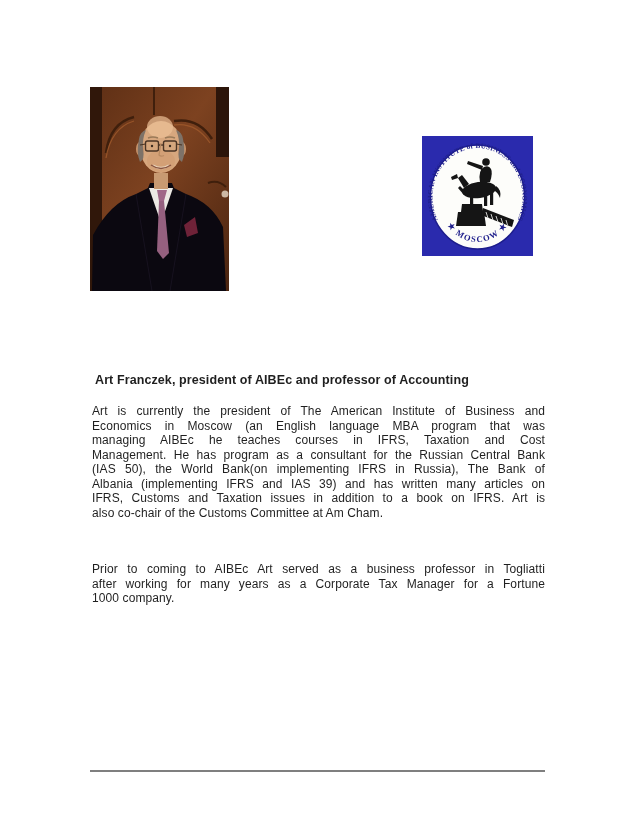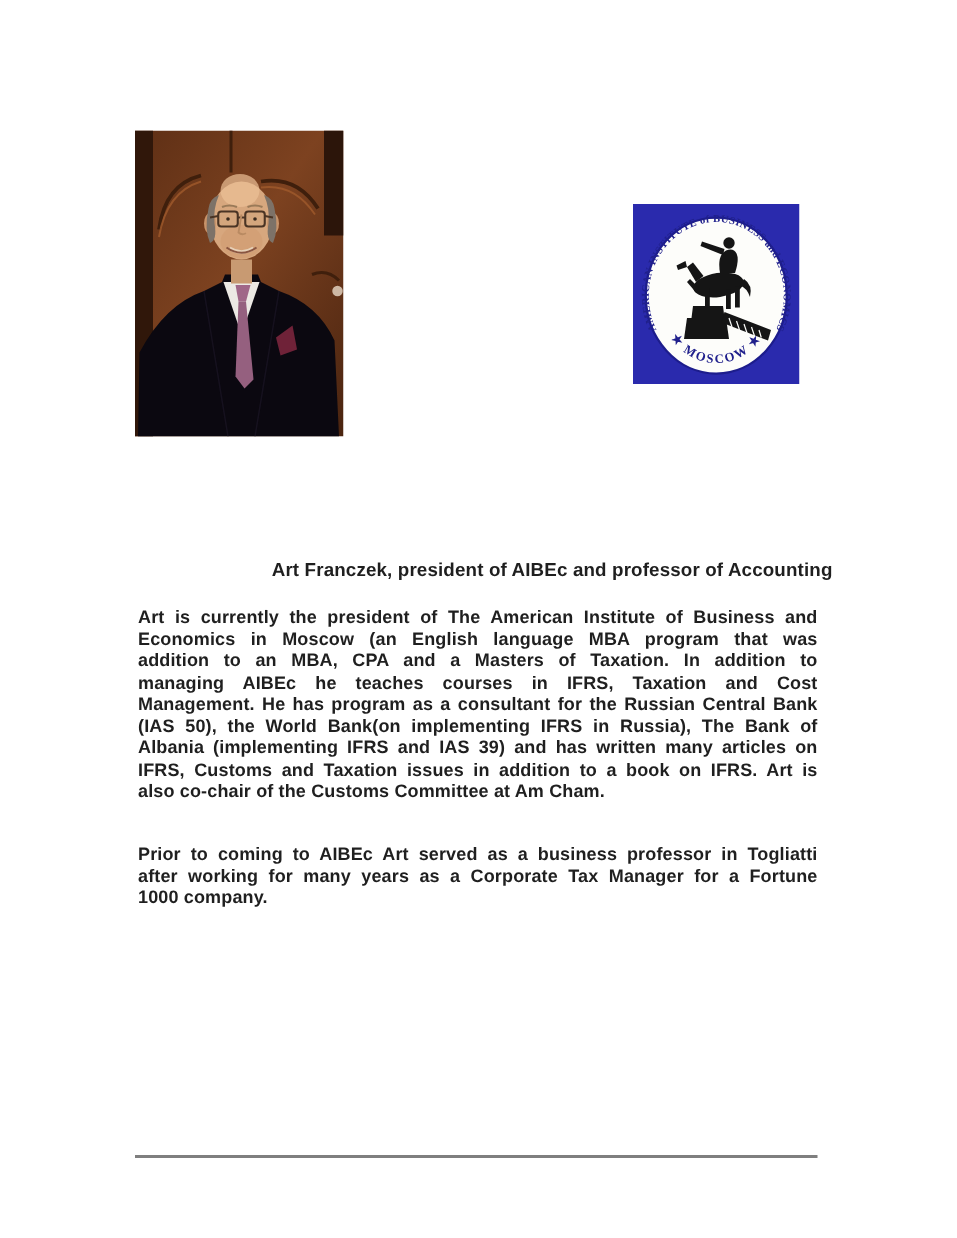--- a/index.html
+++ b/index.html
@@ -24,28 +24,27 @@
   .heading {
     position: absolute;
     left: 92px; top: 373px;
     width: 460px;
     padding-left: 3px;
     font-size: 12.5px;
     font-weight: bold;
     color: #1f1f1f;
     letter-spacing: 0.1px;
     white-space: nowrap;
-    text-align: right;
   }
   .para {
     position: absolute;
     left: 92px;
     width: 453px;
     font-size: 12px;
-    font-weight: bold;
+    font-weight: normal;
     color: #1f1f1f;
     line-height: 14.5px;
     letter-spacing: 0.1px;
   }
   .para1 { top: 404px; }
   .para2 { top: 562px; }
   .jline { text-align: justify; text-align-last: justify; }
   .jline.jlast { text-align: center; text-align-last: left; }
   .rule {
     position: absolute;
@@ -153,21 +152,20 @@
       <line x1="79" y1="82" x2="81" y2="88"></line>
       <line x1="84" y1="84" x2="85.5" y2="89"></line>
     </g>
   </svg>
 
   <div class="heading">Art Franczek, president of AIBEc and professor of Accounting</div>
 
   <div class="para para1">
       <div class="jline">Art is currently the president of The American Institute of Business and</div>
       <div class="jline">Economics in Moscow (an English language MBA program that was</div>
-      <div class="jline">addition to an MBA, CPA and a Masters of Taxation. In addition to</div>
       <div class="jline">managing AIBEc he teaches courses in IFRS, Taxation and Cost</div>
       <div class="jline">Management. He has program as a consultant for the Russian Central Bank</div>
       <div class="jline">(IAS 50), the World Bank(on implementing IFRS in Russia), The Bank of</div>
       <div class="jline">Albania (implementing IFRS and IAS 39) and has written many articles on</div>
       <div class="jline">IFRS, Customs and Taxation issues in addition to a book on IFRS. Art is</div>
       <div class="jline jlast">also co-chair of the Customs Committee at Am Cham.</div>
     </div>
 
   <div class="para para2">
       <div class="jline">Prior to coming to AIBEc Art served as a business professor in Togliatti</div>

